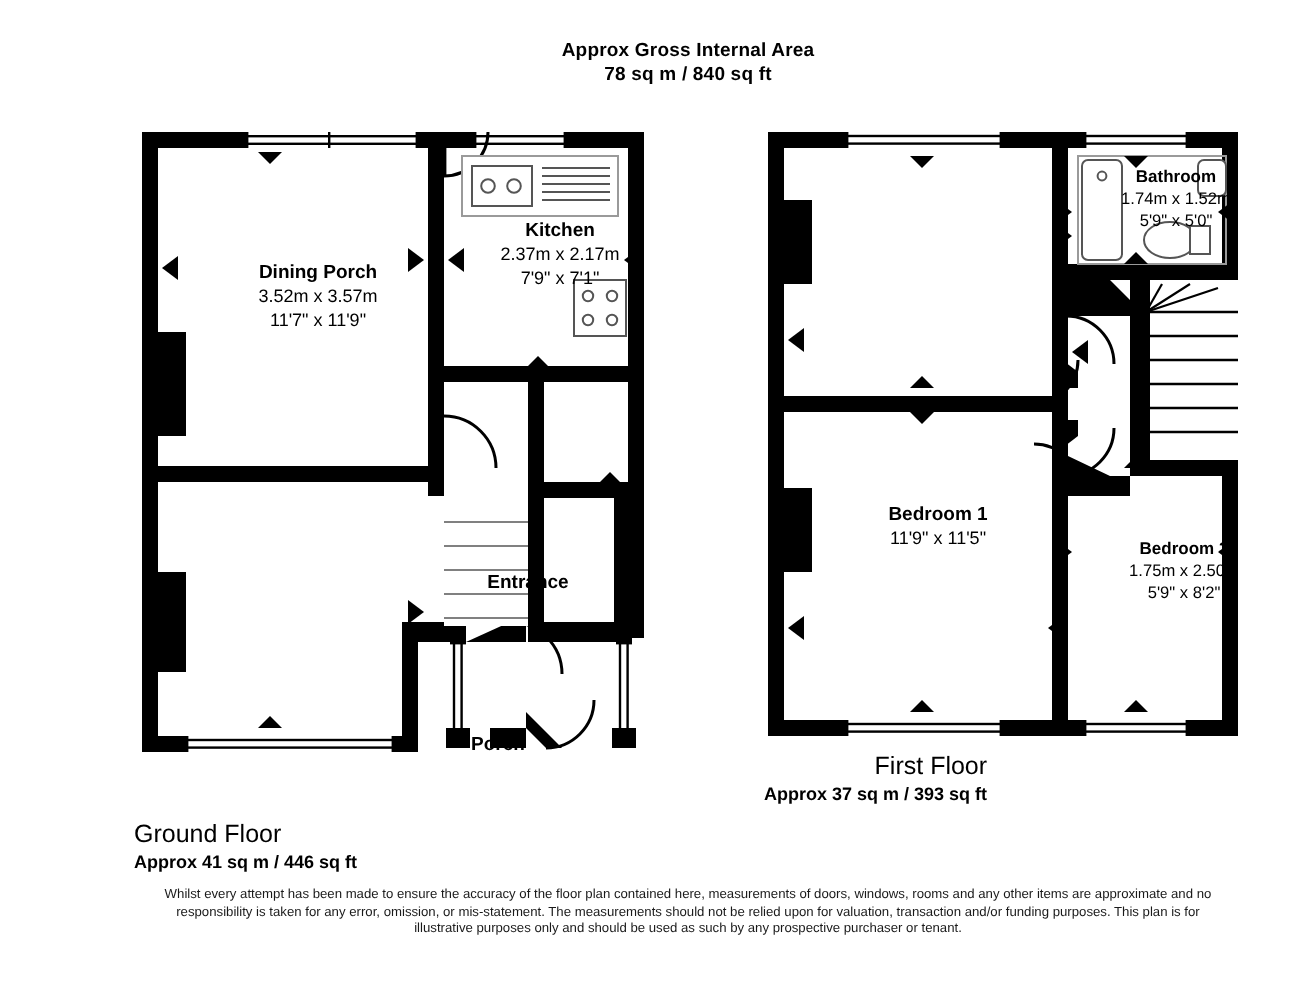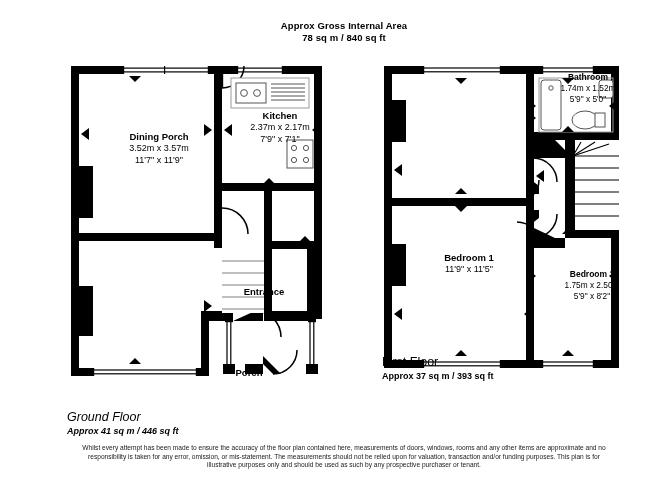--- a/index.html
+++ b/index.html
@@ -17,22 +17,22 @@
     position:absolute;left:0;top:20px;width:650px;
     text-align:center;
     font-size:9.5px;font-weight:bold;line-height:12px;
     letter-spacing:0.1px;
   }
 
   .floor-cap{position:absolute;}
   .floor-cap .fc-name{font-size:12.5px;font-weight:normal;line-height:15px;}
   .floor-cap .fc-area{font-size:9px;font-weight:bold;line-height:13px;}
 
-  #ground-caption{left:48px;top:410px;font-style:italic;}
-  #first-caption{left:363px;top:355px;}
+  #ground-caption{left:48px;top:410px;}
+  #first-caption{left:363px;top:376px;text-align:right;}
 
   .disclaimer{
     position:absolute;left:55px;top:444px;width:540px;
     text-align:center;
     font-size:6.6px;line-height:8.6px;color:#1a1a1a;
   }
 
   .rlabel{position:absolute;text-align:center;}
   .rlabel .rname{font-size:9.5px;font-weight:bold;line-height:12px;white-space:nowrap;}
   .rlabel .rdim{font-size:9px;font-weight:normal;line-height:11.5px;white-space:nowrap;}
@@ -335,21 +335,21 @@
       <polygon points="189,160 183,166 195,166" transform="translate(0,10)"></polygon>
       <polygon points="189,292 183,298 195,298"></polygon>
       <polygon points="157,218 149,212 149,224"></polygon>
       <polygon points="230,218 238,212 238,224"></polygon>
       <polygon points="157,48 149,42 149,54"></polygon>
       <polygon points="230,48 238,42 238,54"></polygon>
     </g>
   </svg>
 
 
-  <div class="rlabel small" id="lbl-bath" style="left:513px;top:72px;width:112px;">
+  <div class="rlabel small" id="lbl-bath" style="left:513px;top:83px;width:112px;">
     <div class="rname">Bathroom</div>
     <div class="rdim">1.74m x 1.52m</div>
     <div class="rdim">5'9" x 5'0"</div>
   </div>
 
   <div class="rlabel" id="lbl-bed1" style="left:388px;top:252px;width:124px;">
     <div class="rname">Bedroom 1</div>
     <div class="rdim">11'9" x 11'5"</div>
   </div>
 

